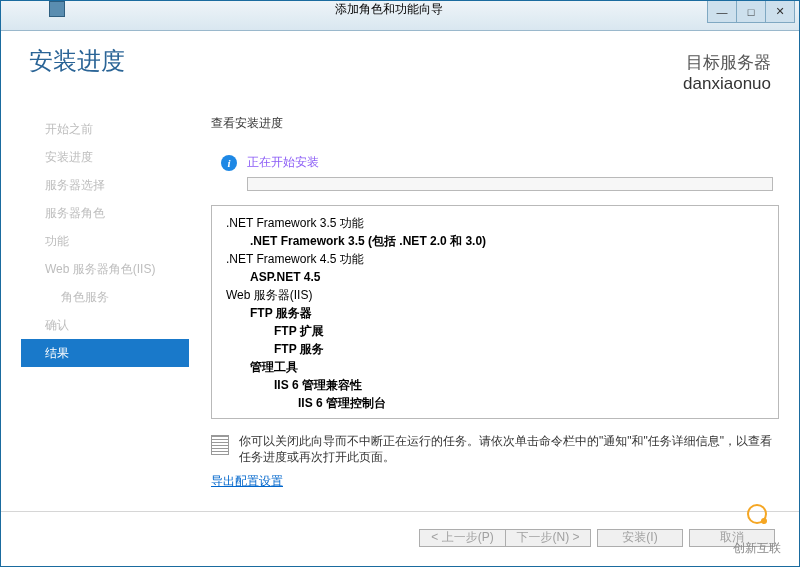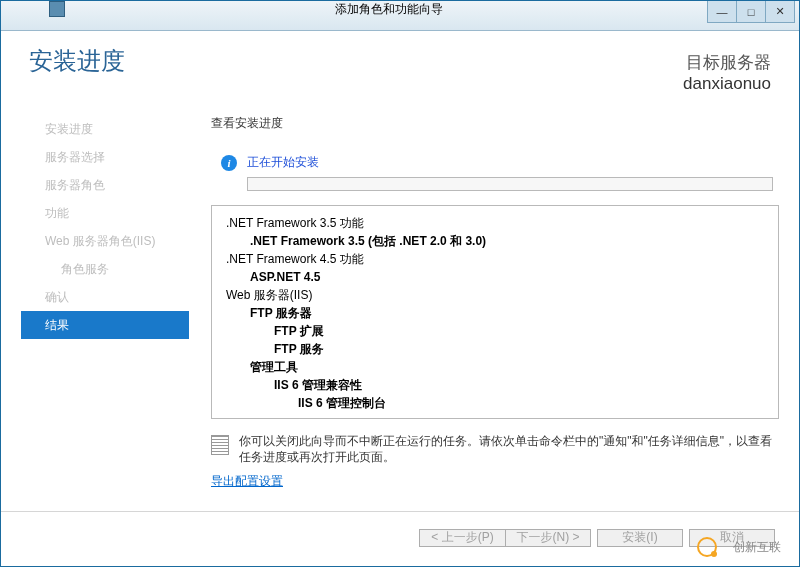--- a/index.html
+++ b/index.html
@@ -109,21 +109,21 @@
     margin-bottom: 6px;
     padding-left: 10px;
   }
   .info-icon {
     width: 16px; height: 16px; border-radius: 50%;
     background: #1e88e5; color:#fff;
     display:flex; align-items:center; justify-content:center;
     font-family: Georgia, serif; font-style: italic; font-weight:bold;
     font-size: 11px;
   }
-  .status-text { color:#1d4ed8; }
+  .status-text { color:#8b5cf6; }
   .progress-outer {
     margin: 0 6px 14px 36px;
     height: 14px;
     border: 1px solid #b9b9b9;
     background: #f7f7f7;
   }
   .feature-box {
     border: 1px solid #b9b9b9;
     height: 214px;
     overflow-y: scroll;
@@ -177,20 +177,21 @@
     padding: 0 10px;
     display: inline-flex; align-items:center; justify-content:center;
   }
   .btn.disabled { color:#a0a0a0; background:#f0f0f0; }
   .btn-group { display:flex; }
   .btn-group .btn:first-child { border-right:none; }
   .watermark {
     position:absolute; right:18px; bottom:6px;
     display:flex; align-items:center; gap:16px;
     pointer-events:none;
+    flex-direction:column;
   }
   .wm-circle {
     width:20px; height:20px; border-radius:50%;
     border:2px solid #f5a623; position:relative;
   }
   .wm-circle::after{
     content:""; position:absolute; width:6px; height:6px;
     background:#f5a623; border-radius:50%;
     right:-2px; bottom:-2px;
   }
@@ -217,20 +218,21 @@
   <div class="header-area">
     <div class="page-title">安装进度</div>
     <div class="target">
       <div class="label">目标服务器</div>
       <div class="name">danxiaonuo</div>
     </div>
   </div>
 
   <div class="body-row">
     <div class="sidebar">
+      <div class="step">开始之前</div>
       <div class="step">安装进度</div>
       <div class="step">服务器选择</div>
       <div class="step">服务器角色</div>
       <div class="step">功能</div>
       <div class="step">Web 服务器角色(IIS)</div>
       <div class="step indent">角色服务</div>
       <div class="step">确认</div>
       <div class="step active">结果</div>
     </div>
 

